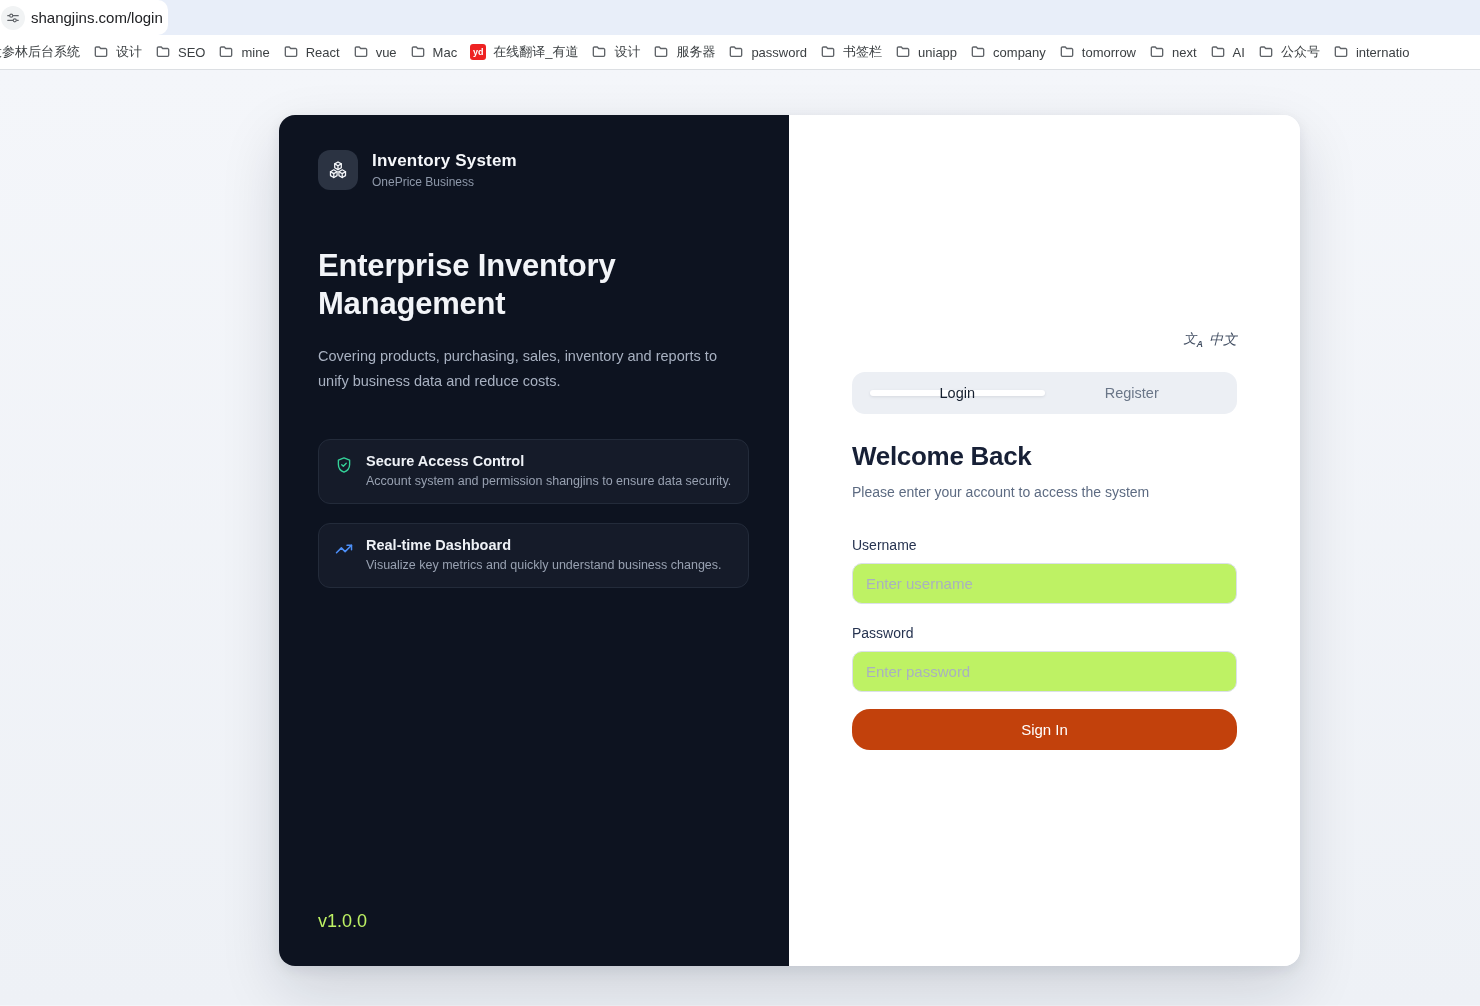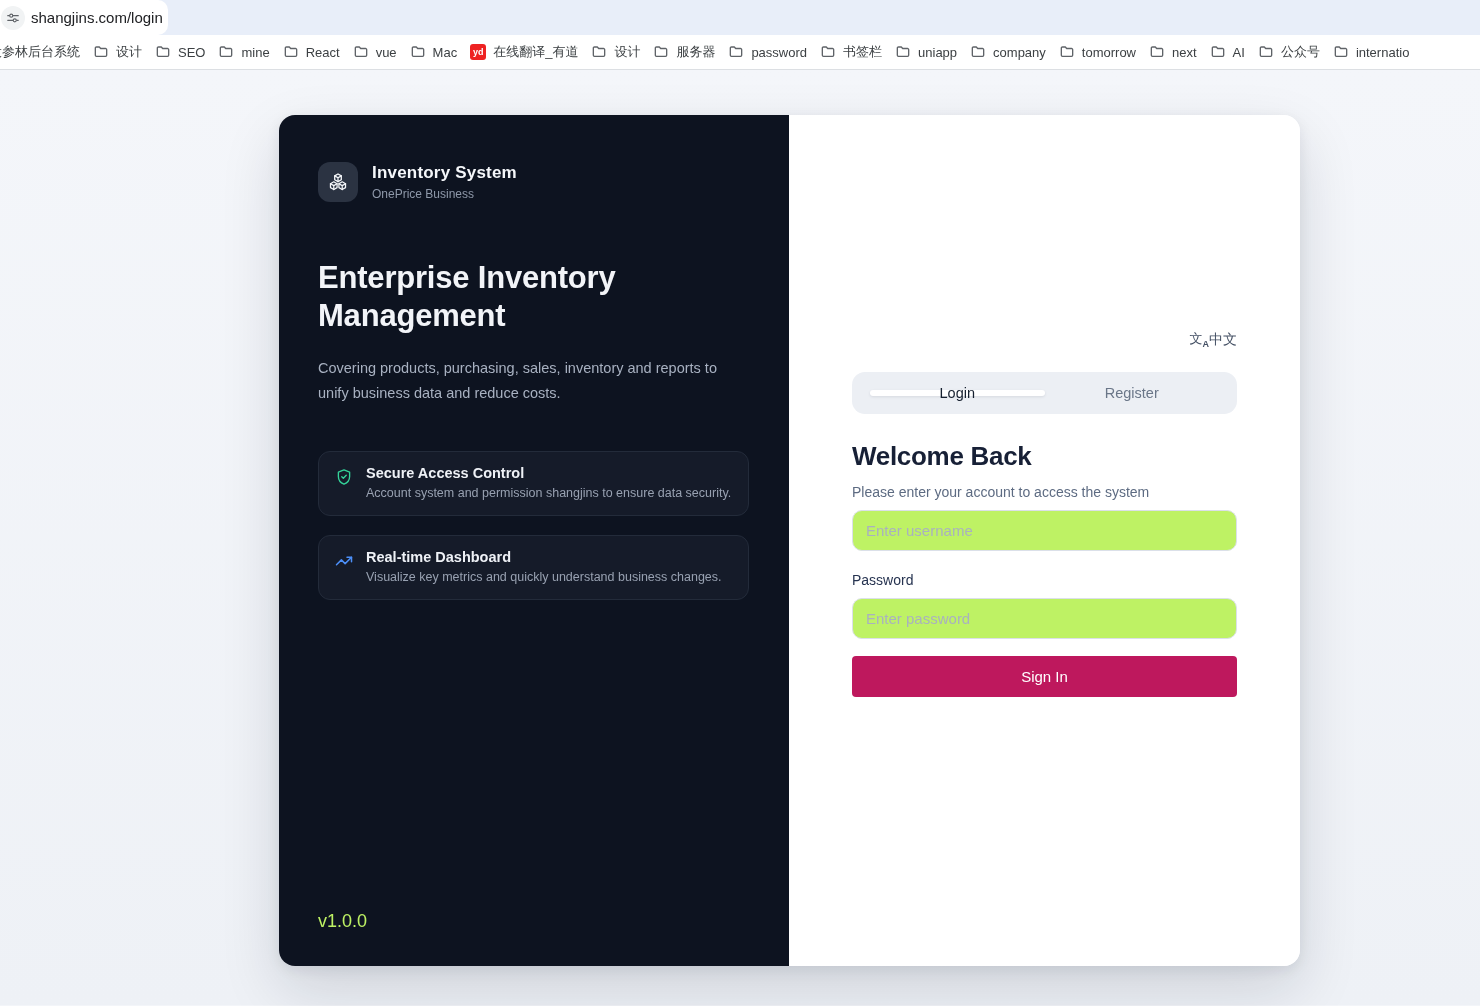--- a/index.html
+++ b/index.html
@@ -40,21 +40,21 @@
   .page{ position:relative; height:935px; background:linear-gradient(180deg,#f4f6fa 0%,#eef1f6 100%); }
   .card{
     position:absolute; left:279px; top:45px; width:1021px; height:851px;
     border-radius:16px; display:flex;
     box-shadow:0 24px 60px rgba(15,23,42,.14), 0 4px 14px rgba(15,23,42,.08);
   }
 
   
   .panel-dark{
     width:510px; background:#0d1320; border-radius:16px 0 0 16px;
-    padding:47px 40px 34px 39px; display:flex; flex-direction:column;
+    padding:35px 40px 34px 39px; display:flex; flex-direction:column;
   }
   .brand-row{ display:flex; align-items:center; gap:14px; }
   .brand-tile{ width:40px; height:40px; border-radius:12px; background:#2b3342;
     display:flex; align-items:center; justify-content:center; }
   .brand-title{ font-size:17px; font-weight:700; color:#f5f7fa; letter-spacing:.2px; }
   .brand-sub{ font-size:12px; color:#8e98a9; margin-top:4px; }
   .hero-heading{ margin-top:57px; font-size:31px; line-height:1.23; font-weight:700;
     color:#f2f4f8; max-width:330px; letter-spacing:-.2px; }
   .hero-desc{ margin-top:21px; font-size:14.5px; line-height:1.68; color:#a8b1c1; max-width:434px; }
   .features{ margin-top:46px; display:flex; flex-direction:column; gap:19px; }
@@ -64,40 +64,40 @@
   .feature-title{ font-size:14.5px; font-weight:700; color:#eef1f6; }
   .feature-desc{ font-size:12.5px; color:#98a1b1; margin-top:5px; }
   .panel-spacer{ flex:1; }
   .version{ font-size:18px; color:#bef264; }
 
   
   .panel-light{
     flex:1; background:#ffffff; border-radius:0 16px 16px 0; padding:0 63px;
   }
   .lang-row{ margin-top:216px; display:flex; justify-content:flex-end; align-items:center;
-    gap:0; font-size:14px; color:#445064; cursor:pointer; }
+    gap:6px; font-size:14px; color:#445064; cursor:pointer;font-style:italic; }
   .translate-glyph{ font-size:13px; color:#445064; line-height:1; }
   .translate-glyph sub{ font-size:9px; font-weight:700; }
   .tabs{ margin-top:23px; background:#eceff4; border-radius:13px; padding:18px;
     display:flex; height:42px; }
   .tab{ flex:1; display:flex; align-items:center; justify-content:center;
     font-size:14.5px; border-radius:10px; color:#6a7688; cursor:pointer; }
   .tab.active{ background:#ffffff; color:#16202f; font-weight:500;
     box-shadow:0 1px 3px rgba(20,28,46,.10); }
   .welcome-heading{ margin-top:27px; font-size:26px; font-weight:700; color:#172036;
     letter-spacing:-.3px; }
   .welcome-sub{ margin-top:12px; font-size:14px; color:#5d6b82; }
   .field-label{ display:block; margin-top:37px; font-size:14px; color:#263350; }
   .field-label.second{ margin-top:21px; }
   .text-input{ width:100%; height:41px; margin-top:10px; border:1px solid #dbe0e9;
     border-radius:10px; padding:0 13px; font-size:15px; color:#1e293b; outline:none;
     font-family:"Liberation Sans","DejaVu Sans",sans-serif; background:#bef264; }
   .text-input::placeholder{ color:#a9b1bf; }
-  .submit-btn{ margin-top:17px; width:100%; height:41px; background:#be185d; border:none;
-    border-radius:4px; color:#ffffff; font-size:15px; font-weight:500; cursor:pointer;
+  .submit-btn{ margin-top:17px; width:100%; height:41px; background:#c2410c; border:none;
+    border-radius:18px; color:#ffffff; font-size:15px; font-weight:500; cursor:pointer;
     font-family:"Liberation Sans","DejaVu Sans",sans-serif; }
 </style>
 </head>
 <body>
 
 <div class="url-row">
   <div class="omnibox">
     <span class="tune-icon">
       <svg width="14" height="14" viewBox="0 0 24 24" fill="none" stroke="#5f6368" stroke-width="2" stroke-linecap="round">
         <line x1="3" y1="8" x2="21" y2="8"></line>
@@ -346,20 +346,21 @@
       </div>
 
       <div class="tabs">
         <div class="tab active">Login</div>
         <div class="tab">Register</div>
       </div>
 
       <h2 class="welcome-heading">Welcome Back</h2>
       <div class="welcome-sub">Please enter your account to access the system</div>
 
+      <label class="field-label">Username</label>
       <input class="text-input" type="text" placeholder="Enter username" style="">
 
       <label class="field-label second">Password</label>
       <input class="text-input" type="text" placeholder="Enter password" style="">
 
       <button class="submit-btn">Sign In</button>
     </div>
 
   </div>
 </div>

